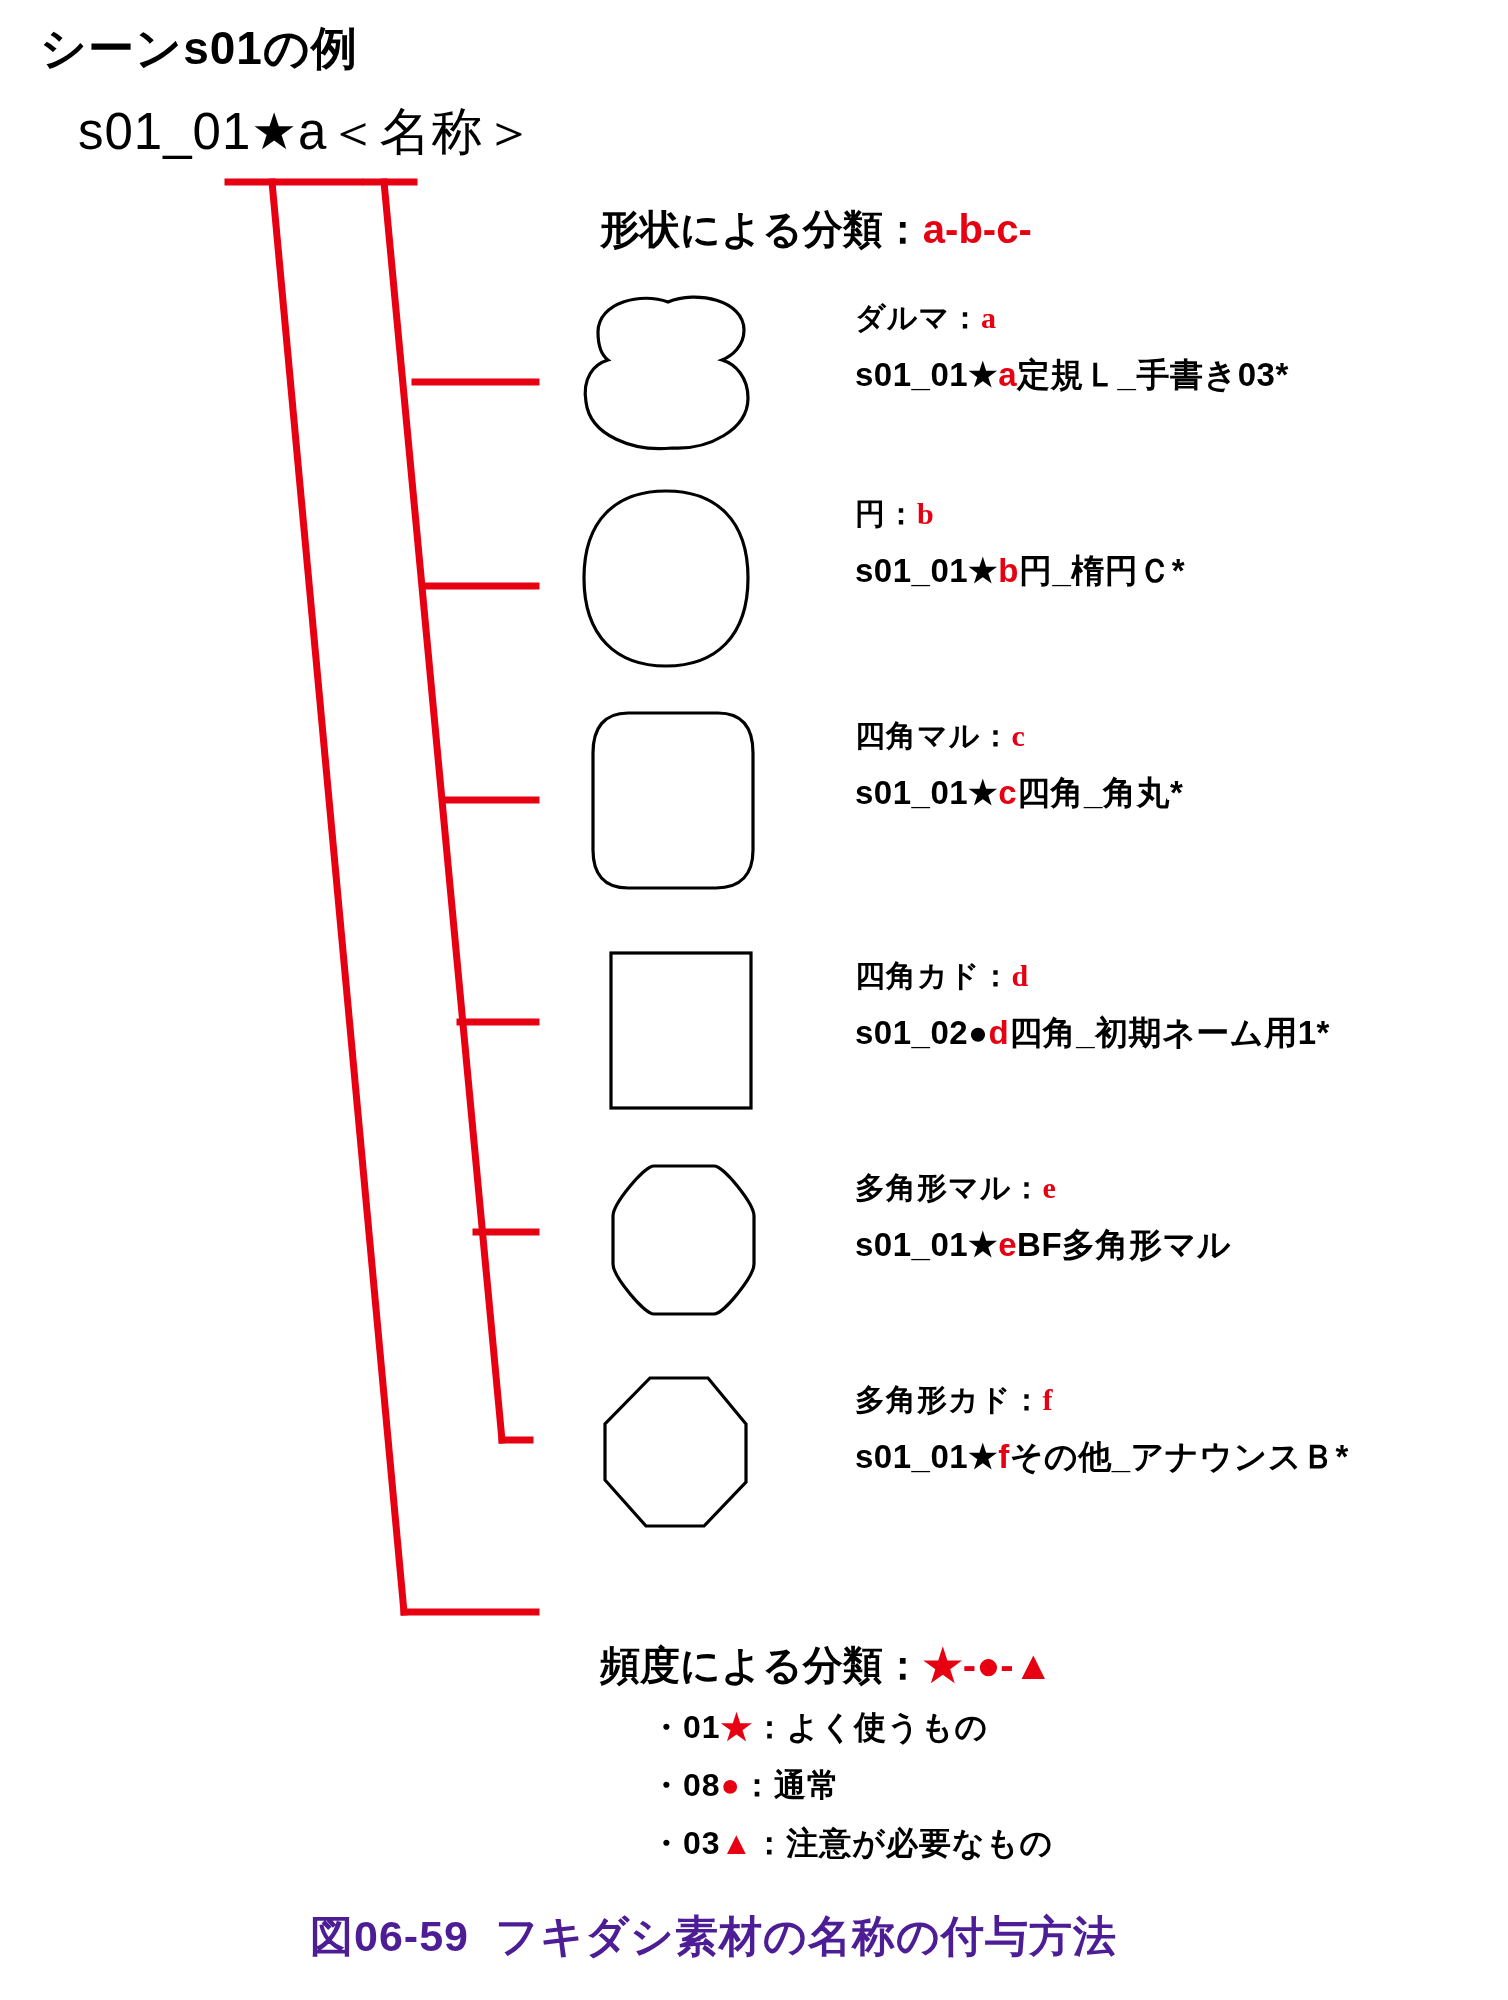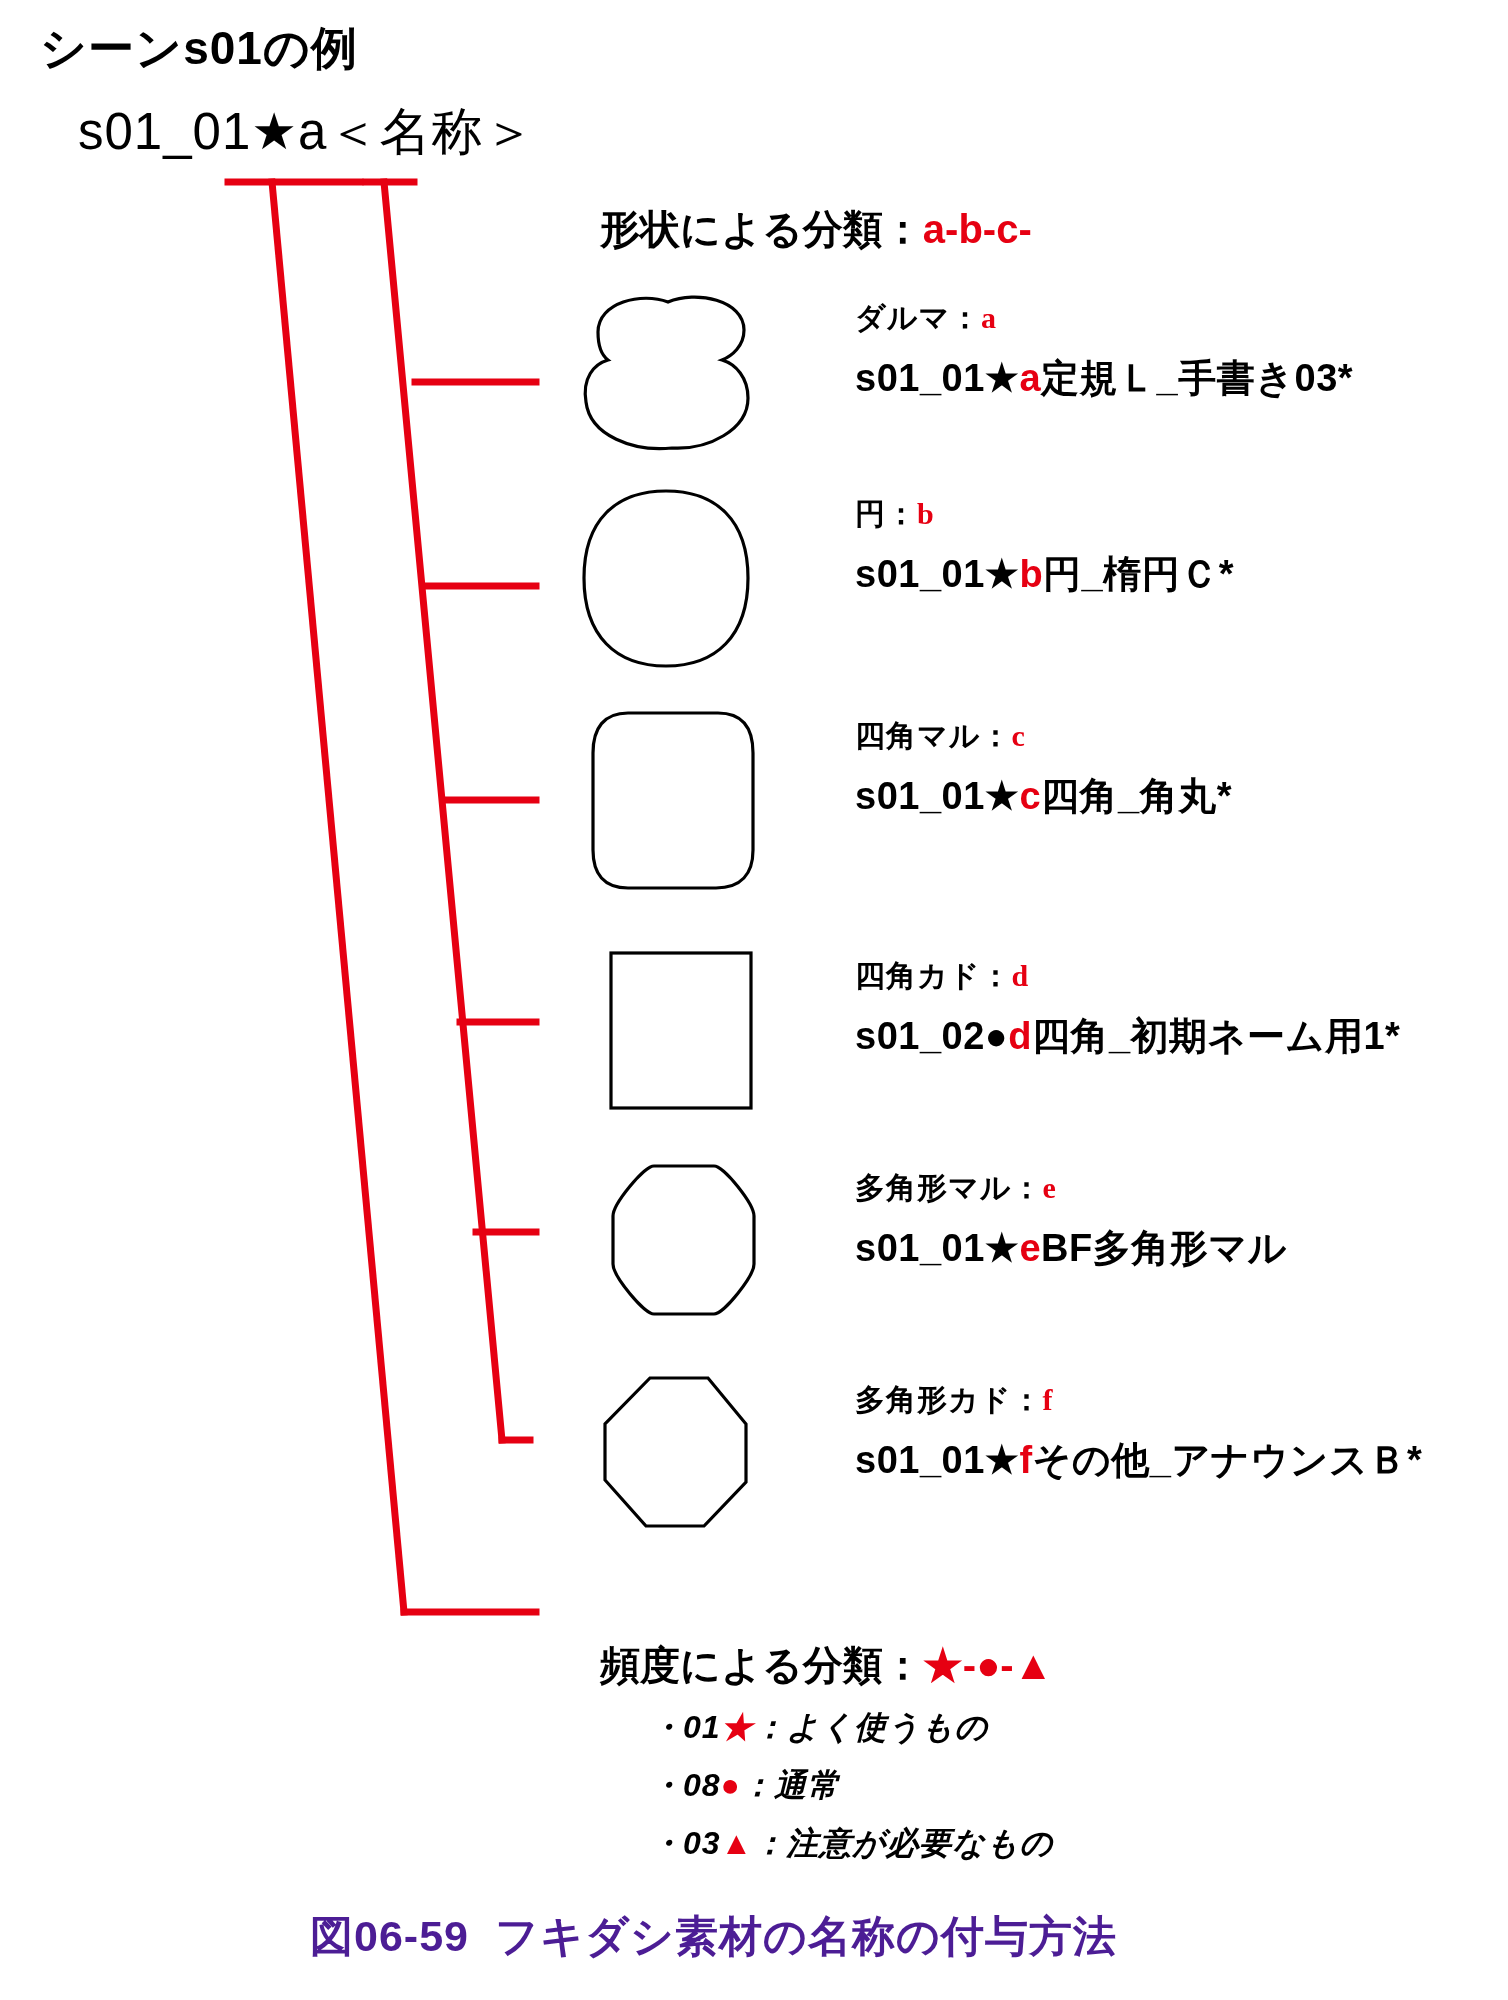--- a/index.html
+++ b/index.html
@@ -79,38 +79,37 @@
     white-space: nowrap;
     margin-left: 41px;
   }
   .row-label {
     font-size: 30px;
     letter-spacing: 1px;
     font-family: "Liberation Serif", serif;
     font-weight: bold;
   }
   .row-name {
-    font-size: 38px;
+    font-size: 33px;
     font-weight: bold;
     margin-top: 14px;
     letter-spacing: 0.5px;
   }
 
   
   #freq-list {
     left: 650px;
     top: 1706px;
   }
   .freq-item {
     font-size: 32px;
     font-weight: bold;
     margin-bottom: 14px;
     white-space: nowrap;
     letter-spacing: 1px;
-    font-style: italic;
   }
 
   
   #caption {
     left: 310px;
     top: 1908px;
     font-size: 43px;
     font-weight: bold;
     color: #4c1d95;
     white-space: nowrap;

